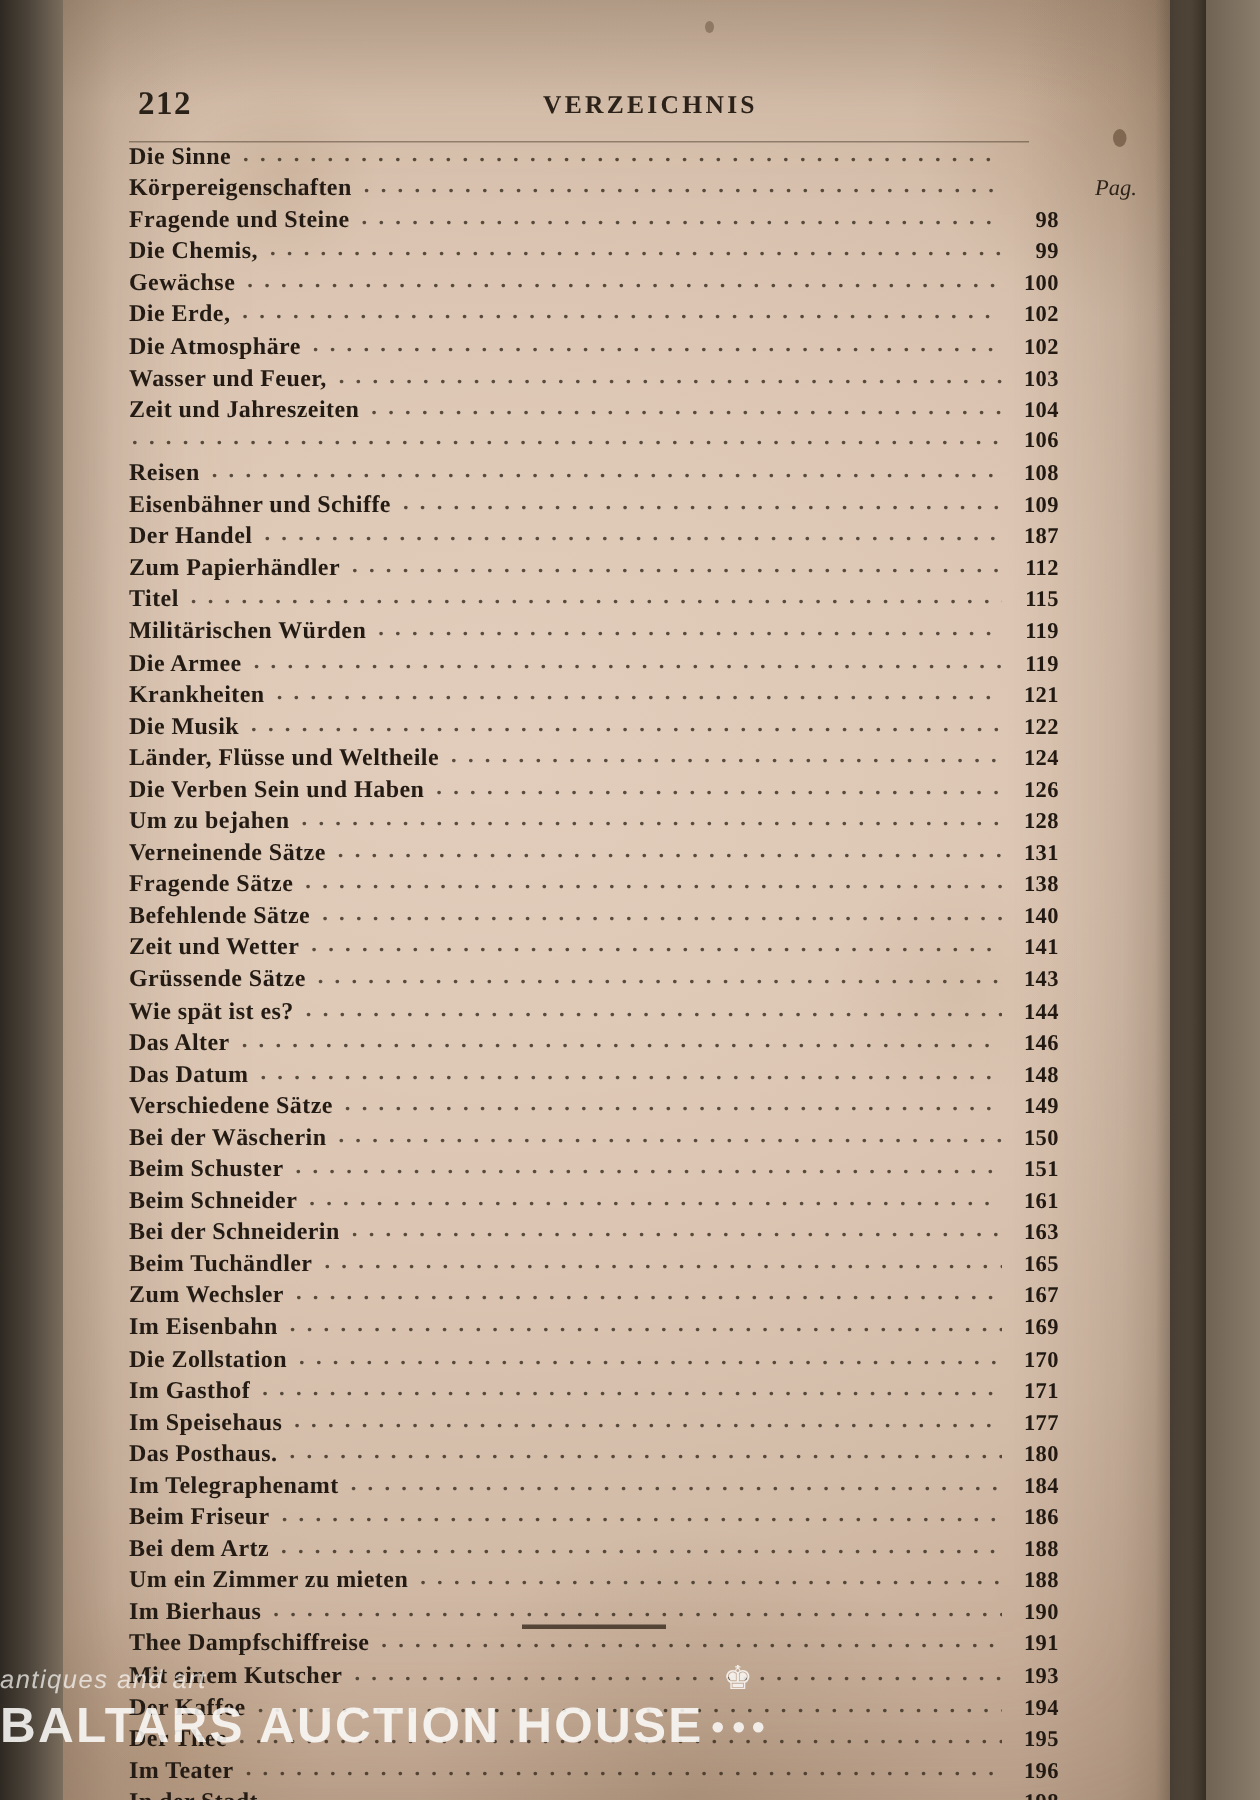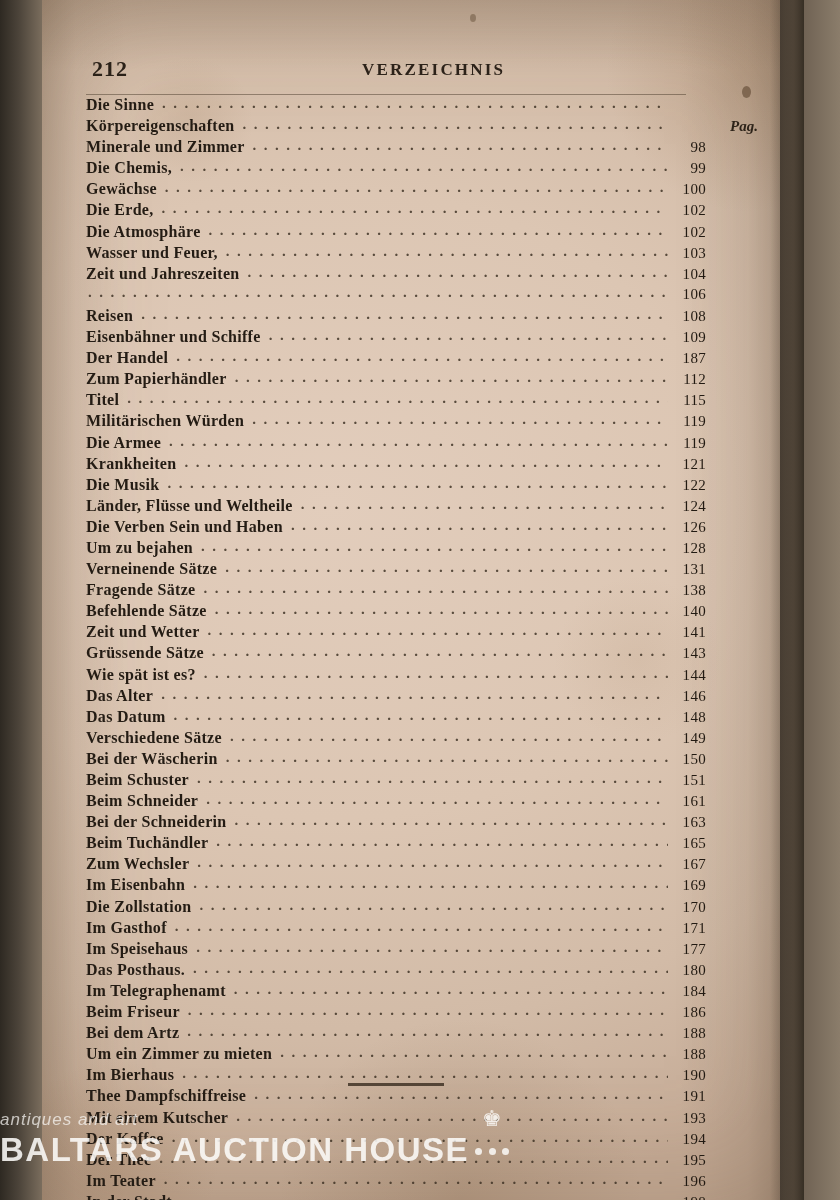--- a/index.html
+++ b/index.html
@@ -135,21 +135,21 @@
     height: 1px;
     background: rgba(60,46,32,0.45);
   }
 
   .pag-label {
     position: absolute;
     right: 82px;
     top: 118px;
     font-size: 15px;
     font-style: italic;
-    font-weight: bold;
+    font-weight: normal;
     color: #2d2319;
   }
 
   
   .toc {
     position: absolute;
     left: 86px;
     top: 96px;
     width: 620px;
   }
@@ -182,21 +182,21 @@
     letter-spacing: 7.5px;
     color: #3b2f22;
     white-space: nowrap;
     opacity: .82;
   }
   .toc-page {
     flex: 0 0 auto;
     width: 34px;
     text-align: right;
     font-size: 15px;
-    font-weight: normal;
+    font-weight: bold;
     color: #221a12;
   }
 
   
   .bottom-rule {
     position: absolute;
     left: 348px;
     top: 1083px;
     width: 96px;
     height: 3px;
@@ -283,21 +283,21 @@
           <span class="toc-page"></span>
         </div>
         <div class="toc-row">
           <span class="toc-title">Körpereigenschaften</span>
           <span class="leaders">
             <span>............................................................</span>
           </span>
           <span class="toc-page"></span>
         </div>
         <div class="toc-row">
-          <span class="toc-title">Minerale und Zimmer</span>
+          <span class="toc-title">Fragende und Steine</span>
           <span class="leaders">
             <span>............................................................</span>
           </span>
           <span class="toc-page">98</span>
         </div>
         <div class="toc-row">
           <span class="toc-title">Die Chemis,</span>
           <span class="leaders">
             <span>............................................................</span>
           </span>

